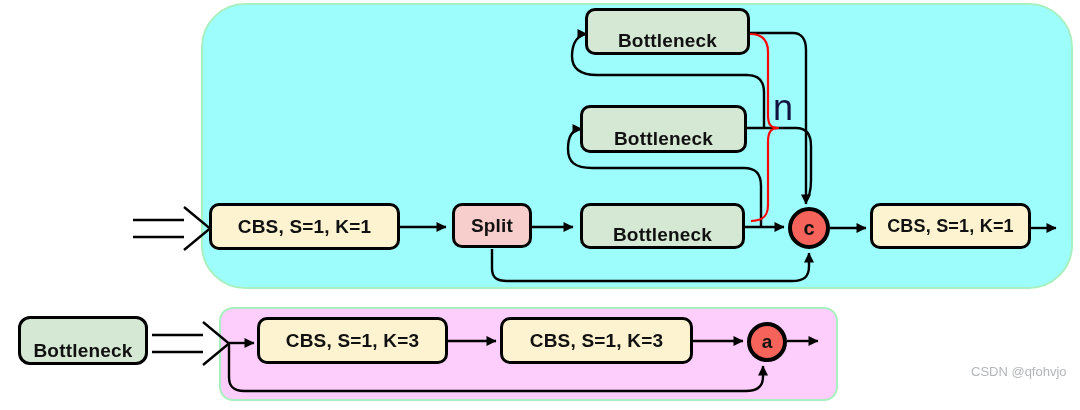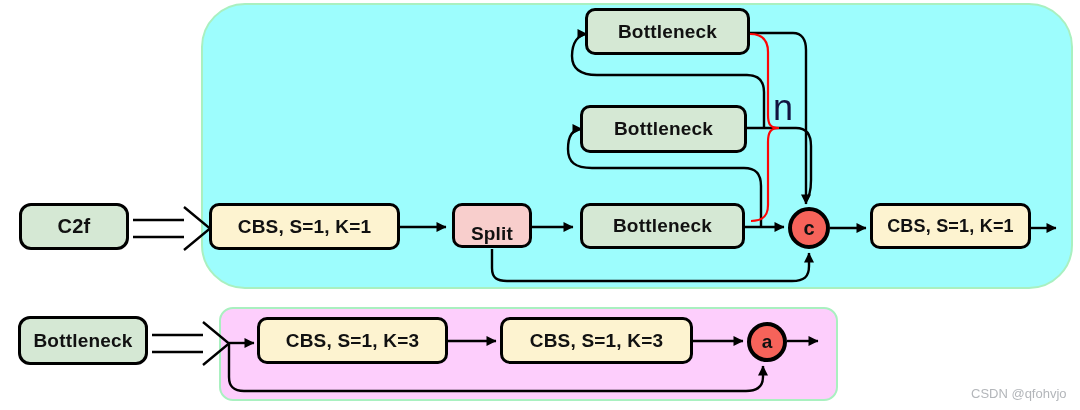--- a/index.html
+++ b/index.html
@@ -12,26 +12,26 @@
   .canvas{position:relative;width:1080px;height:410px;background:#fff;overflow:hidden;
           font-family:"Liberation Sans", sans-serif;}
   .panel{position:absolute;box-sizing:border-box;border:2px solid var(--panel-border);}
   .panel.cyan{left:201px;top:3px;width:872px;height:286px;border-radius:44px;background:var(--panel-cyan);}
   .panel.pink{left:219px;top:307px;width:619px;height:94px;border-radius:14px;background:var(--panel-pink);}
   svg.wires{position:absolute;left:0;top:0;z-index:2;}
   .node{position:absolute;box-sizing:border-box;border:3px solid var(--line);border-radius:10px;
         display:flex;align-items:center;justify-content:center;z-index:3;
         font-weight:bold;font-size:19px;color:var(--ink);letter-spacing:.2px;}
   .node.entry{border-width:3.5px;border-radius:12px;}
-  .green{background:var(--node-green);} .cream{background:var(--node-cream);text-align:center;} .pinkbox{background:var(--node-pink);}
+  .green{background:var(--node-green);align-items:flex-end;} .cream{background:var(--node-cream);text-align:center;} .pinkbox{background:var(--node-pink);}
   .circle{position:absolute;box-sizing:border-box;border:4px solid var(--line);border-radius:50%;
           background:var(--node-red);display:flex;align-items:center;justify-content:center;
           font-weight:bold;font-size:20px;color:var(--ink);z-index:3;}
   .nlabel{position:absolute;left:773px;top:90px;font-size:36px;line-height:36px;color:#121240;z-index:4;}
-  .watermark{position:absolute;left:971px;top:386px;font-size:13px;color:var(--watermark);z-index:5;white-space:nowrap;}
+  .watermark{position:absolute;left:971px;top:364px;font-size:13px;color:var(--watermark);z-index:5;white-space:nowrap;}
 </style>
 </head>
 <body>
 
 <div class="canvas">
 
   <div class="panel cyan"></div>
   <div class="panel pink"></div>
 
   <svg class="wires" width="1080" height="410" viewBox="0 0 1080 410">
@@ -59,27 +59,24 @@
       <path marker-end="url(#arr)" d="M229 343 H254"></path>
       <path marker-end="url(#arr)" d="M229 343 V377 C229 387 234 391 244 391 H746 C758 391 763 386 763 377 V366"></path>
       <path marker-end="url(#arr)" d="M448 341 H496"></path>
       <path marker-end="url(#arr)" d="M693 341 H743"></path>
       <path marker-end="url(#arr)" d="M787 341 H818"></path>
     </g>
 
     <path stroke="var(--repeat-line)" stroke-width="2.2" fill="none" d="M750 34 C763 34 768 41 768 52 V115 C768 124 770 128 779 128 C770 128 768 133 768 142 V205 C768 216 763 221 751 221"></path>
   </svg>
 
-  <div class="node green entry" style="left:19px;top:203px;width:110px;height:47px;font-size:20px;">
-    <span>C2f</span>
-  </div>
   <div class="node cream" style="left:209px;top:203px;width:191px;height:47px;">
     <span>CBS, S=1, K=1</span>
   </div>
-  <div class="node pinkbox" style="left:452px;top:203px;width:80px;height:45px;align-items:flex-end;">
+  <div class="node pinkbox" style="left:452px;top:203px;width:80px;height:45px;">
     <span>Split</span>
   </div>
   <div class="node green" style="left:580px;top:203px;width:165px;height:46px;">
     <span>Bottleneck</span>
   </div>
   <div class="node green" style="left:580px;top:105px;width:167px;height:48px;">
     <span>Bottleneck</span>
   </div>
   <div class="node green" style="left:585px;top:8px;width:165px;height:47px;">
     <span>Bottleneck</span>

